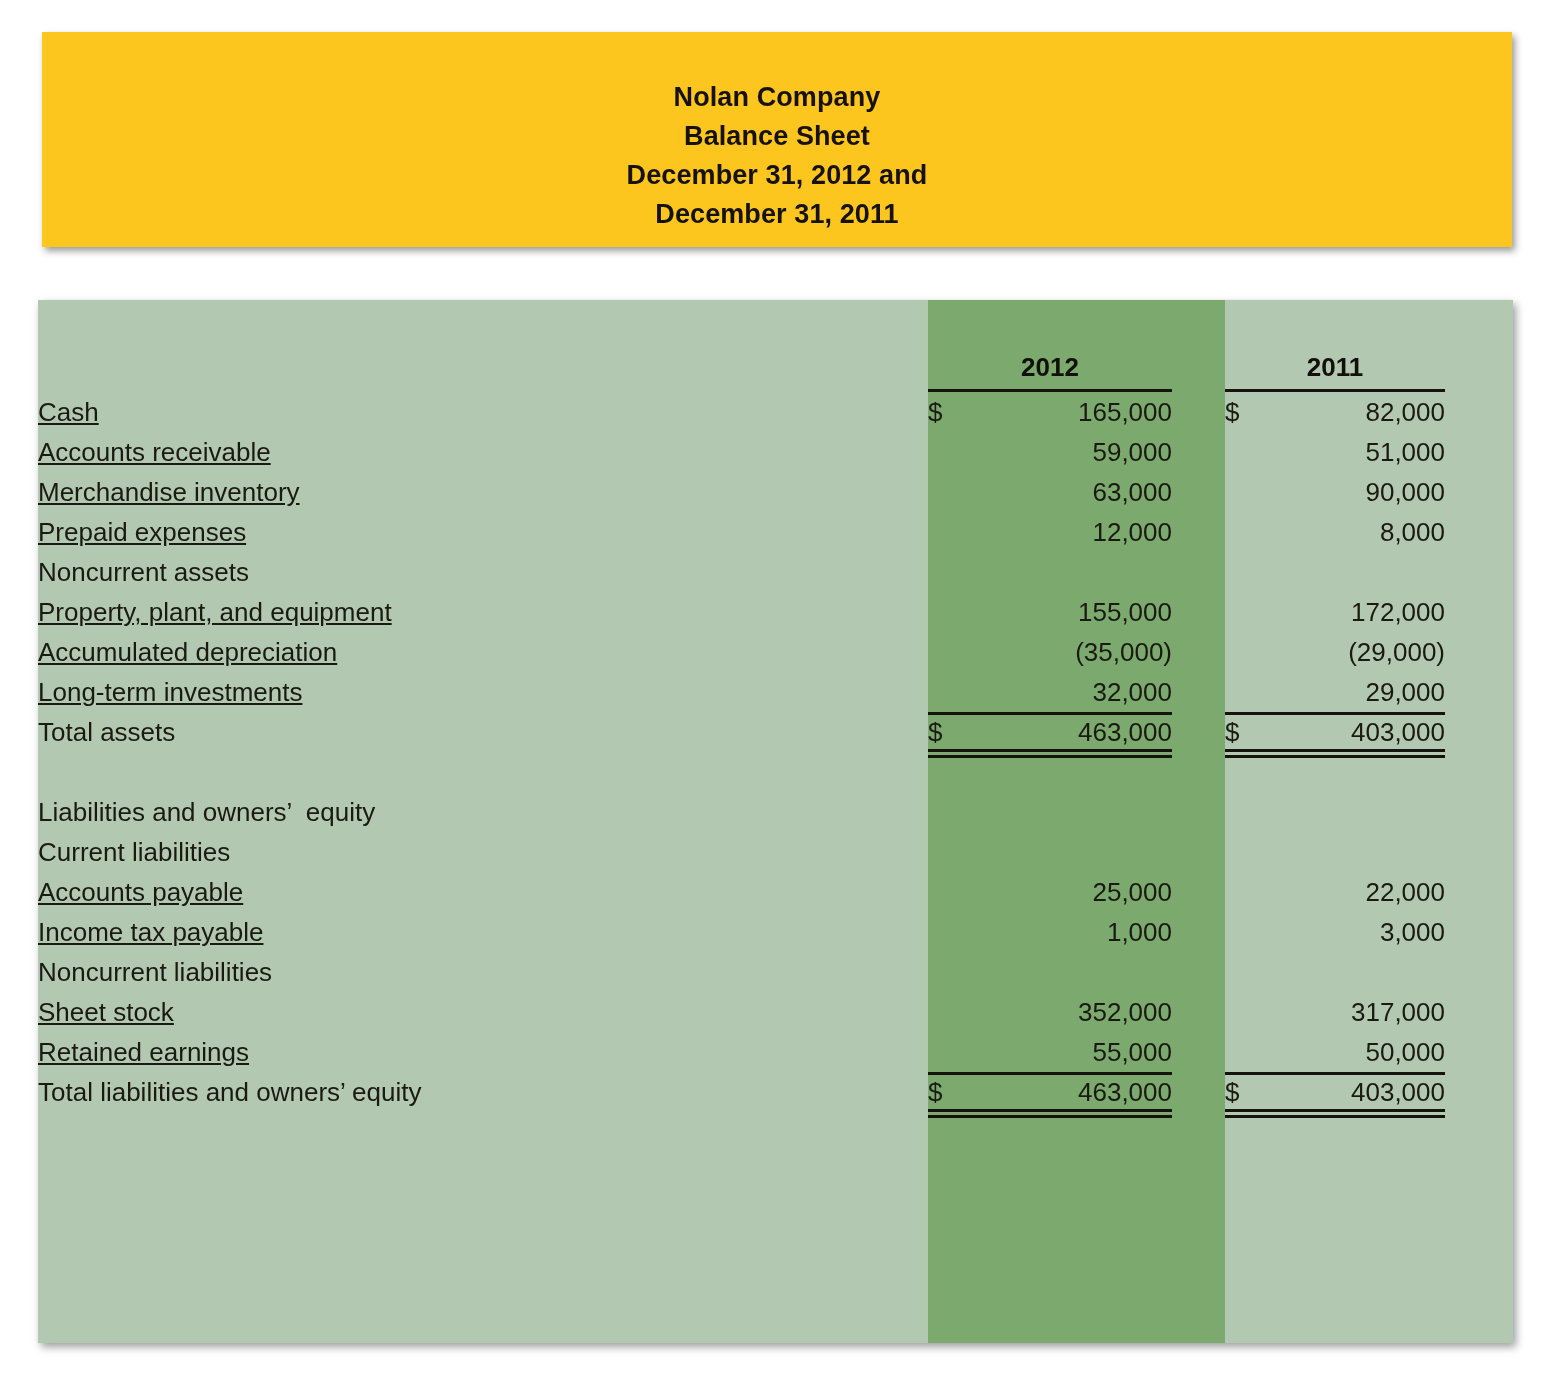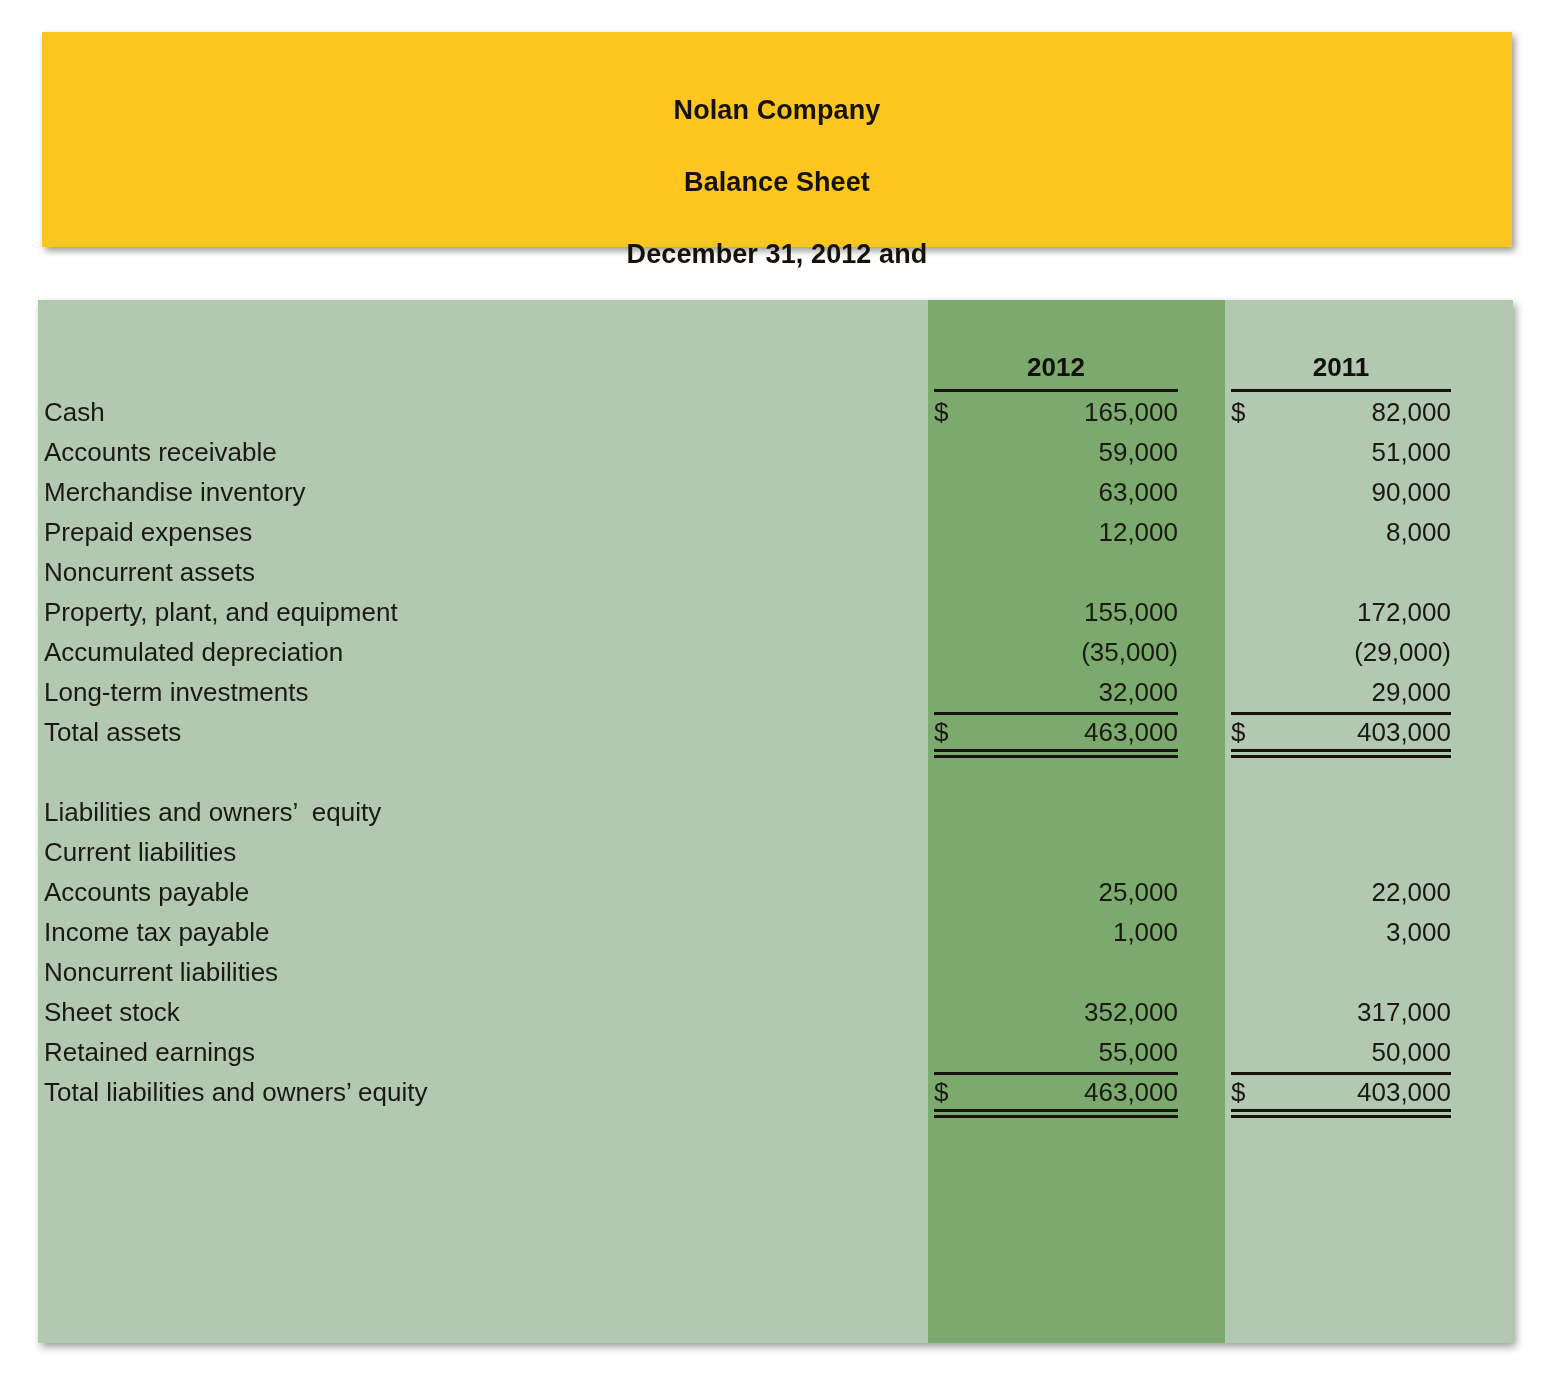--- a/index.html
+++ b/index.html
@@ -22,22 +22,21 @@
     top: 32px;
     width: 1470px;
     height: 215px;
     background: #FDC61F;
     box-shadow: 3px 4px 7px rgba(0,0,0,0.40);
     box-sizing: border-box;
     display: flex;
     flex-direction: column;
     align-items: center;
     justify-content: flex-start;
-    padding-top: 59px;
-    gap: 33px;
+    padding-top: 46px;
   }
   .title-line {
     font-size: 27px;
     font-weight: bold;
     color: #161209;
     line-height: 39px;
     letter-spacing: 0.1px;
     text-align: center;
     white-space: pre;
   }
@@ -64,21 +63,20 @@
   }
 
   
   #balance-table {
     position: absolute;
     left: 0;
     top: 0;
     width: 1475px;
     border-collapse: collapse;
     table-layout: fixed;
-    margin-left: 6px;
   }
   #balance-table td, #balance-table th {
     padding: 0;
     margin: 0;
     border: 0;
     vertical-align: bottom;
   }
   col.c-label  { width: 890px; }
   col.c-d12    { width: 58px;  }
   col.c-v12    { width: 186px; }
@@ -111,21 +109,21 @@
     font-size: 26px;
     color: #1A1A13;
     line-height: 40px;
   }
   .row.spacer td { height: 40px; }
 
   .label {
     padding-left: 52px;
     white-space: pre;
   }
-  .label.indent { padding-left: 92px; }
+  .label.indent { padding-left: 92px; text-decoration: underline; }
 
   .num {
     text-align: right;
     white-space: pre;
     padding-right: 0;
   }
   .dollar {
     text-align: left;
     padding-left: 16px;
     white-space: pre;

